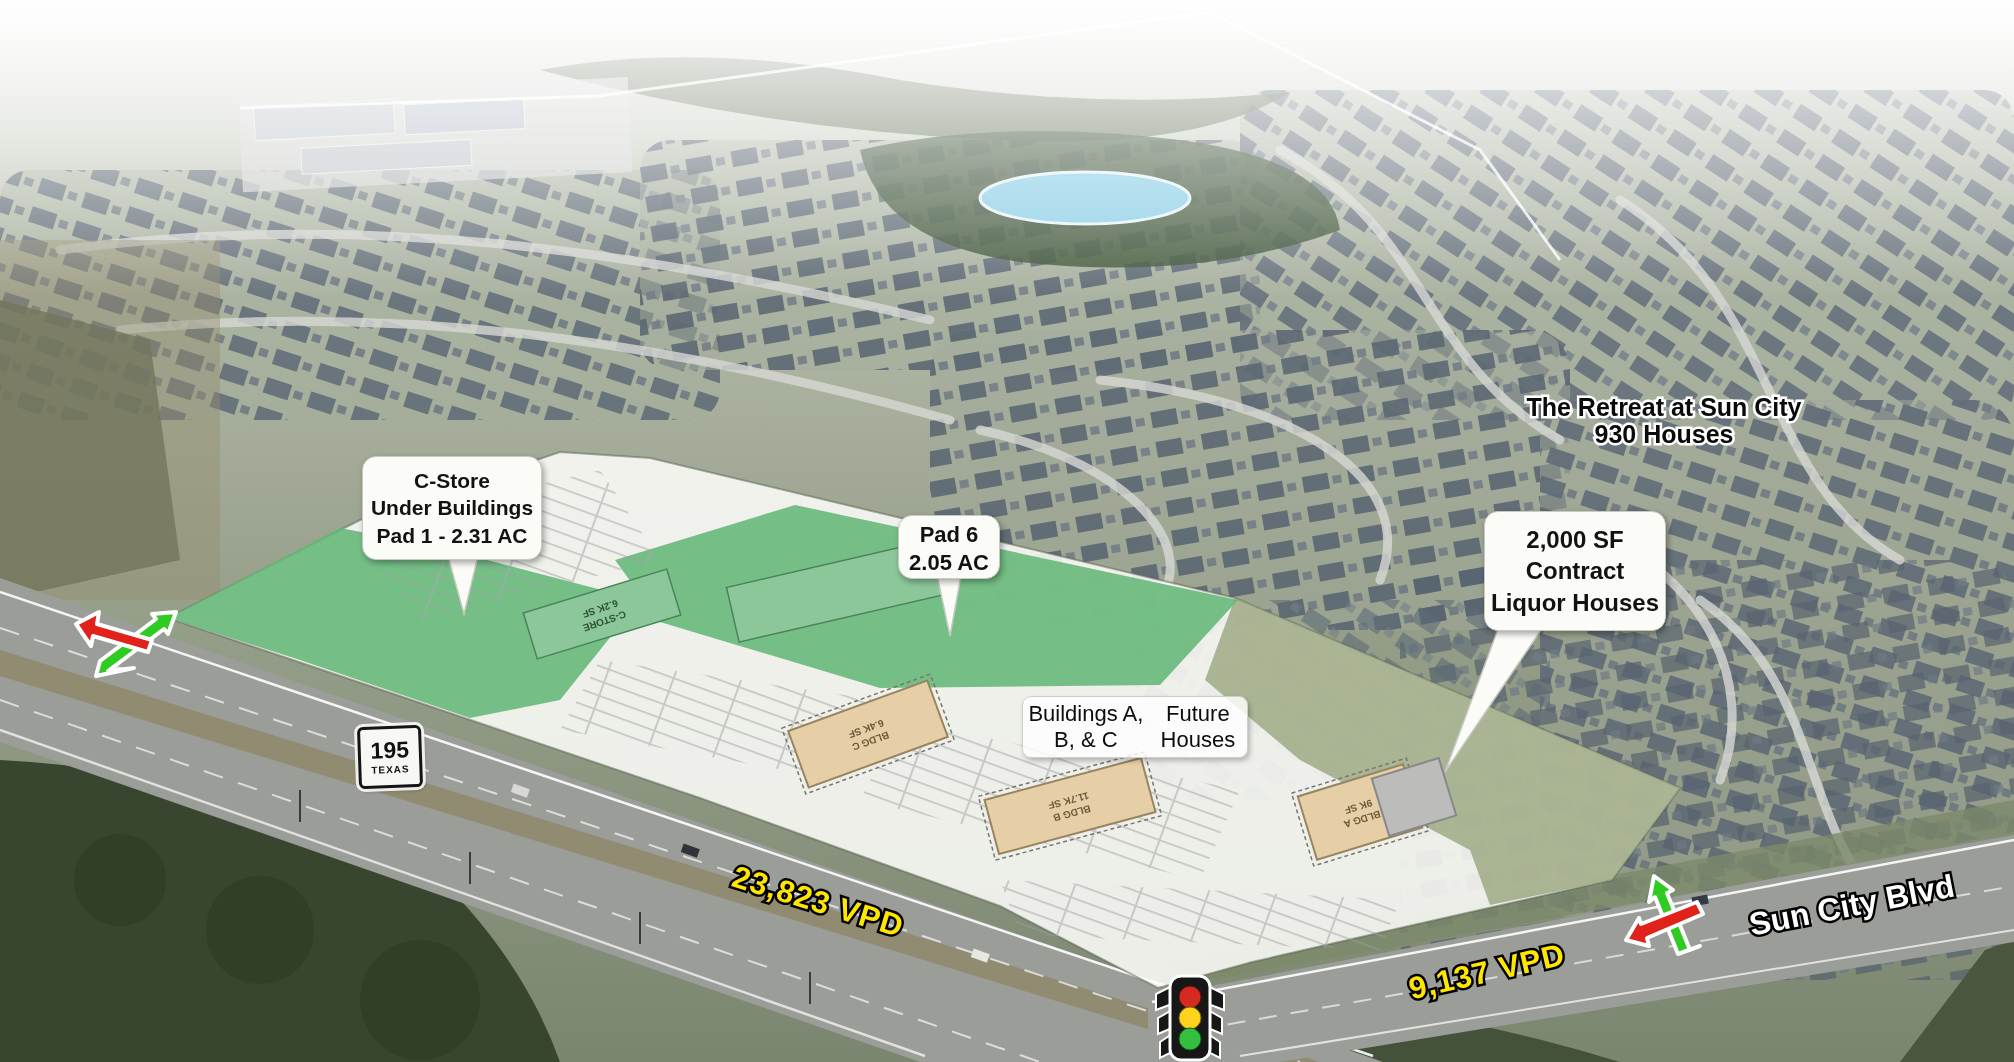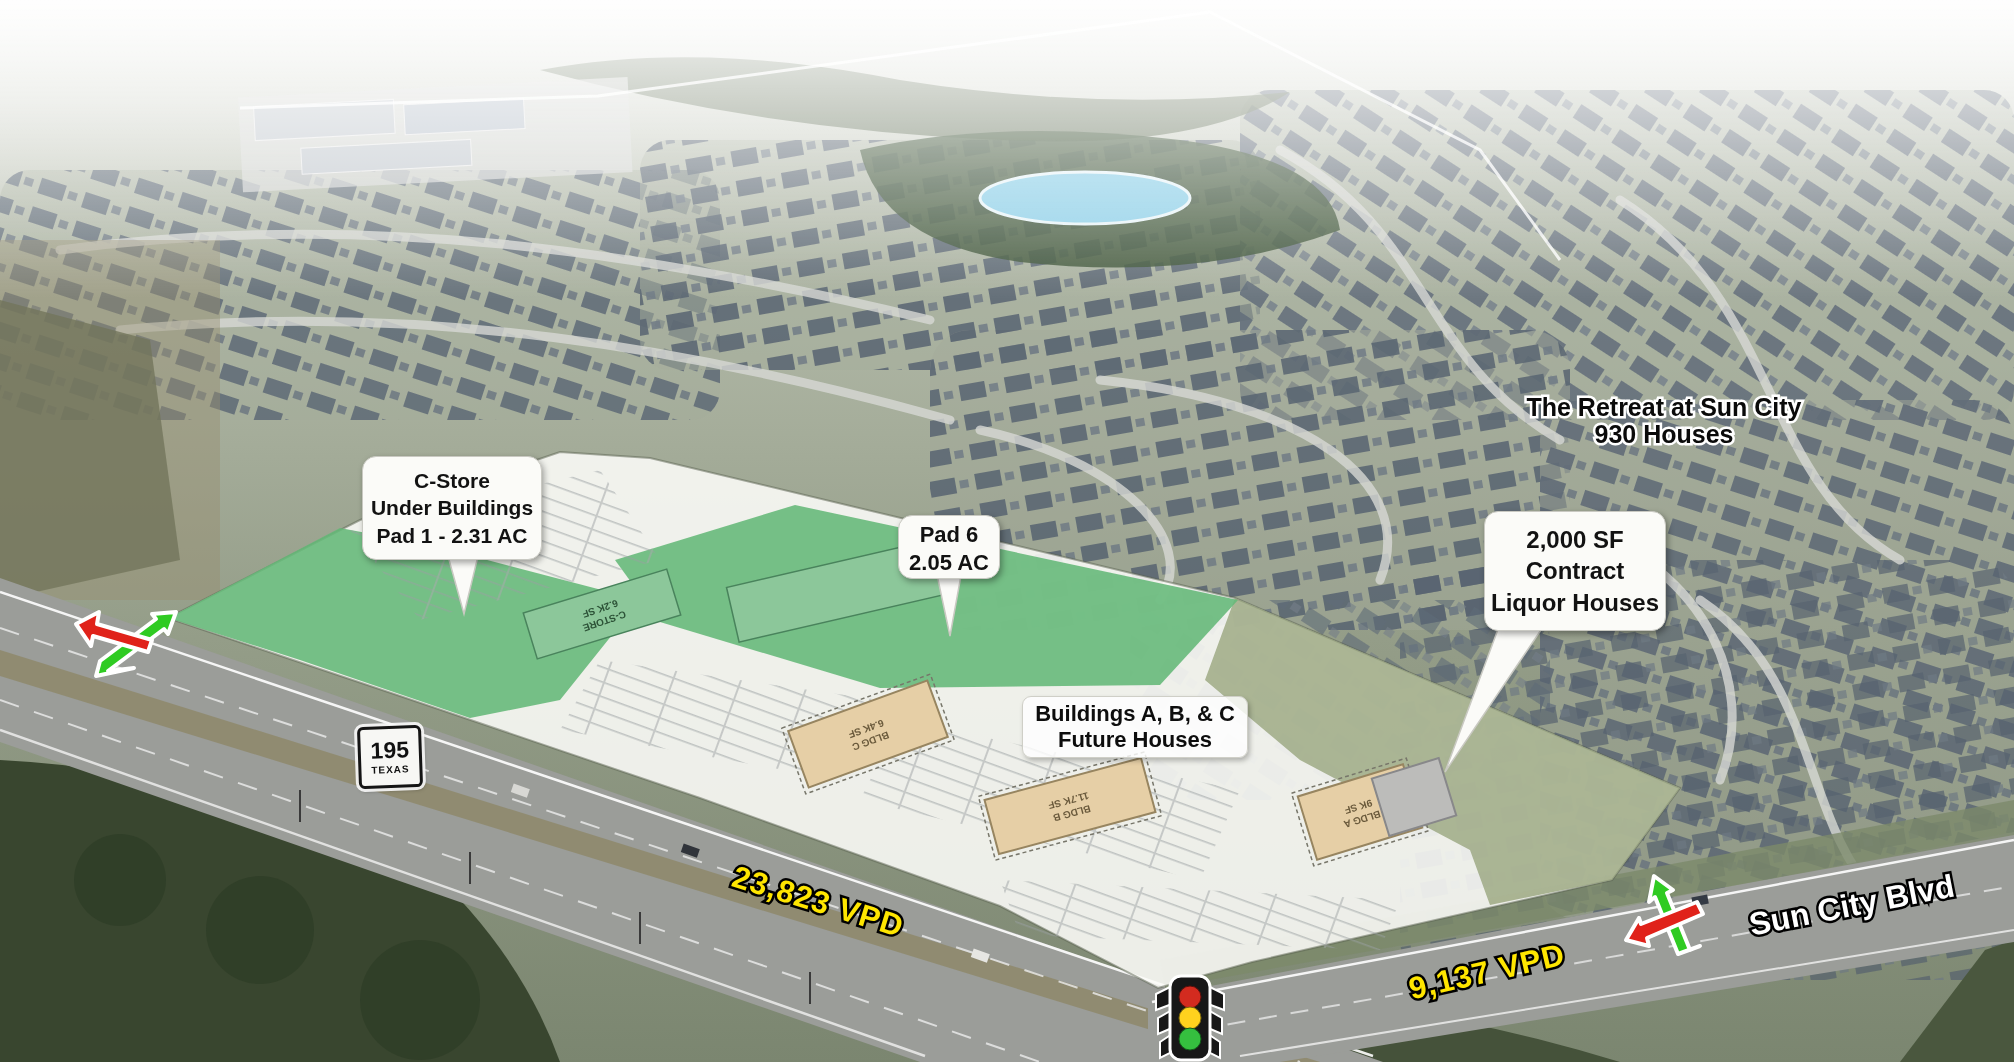--- a/index.html
+++ b/index.html
@@ -8,22 +8,22 @@
   #stage svg{position:absolute;left:0;top:0;}
   #scene{z-index:0;}
   #overlay{z-index:2;}
   .callout{position:absolute;z-index:3;background:#fbfbf8;border:1px solid #c9c9c2;
            border-radius:14px;box-shadow:2px 3px 6px rgba(0,0,0,.35);
            display:flex;flex-direction:column;align-items:center;justify-content:center;
            text-align:center;color:#121212;font-weight:bold;}
   .callout .ln{line-height:1.3;white-space:nowrap;}
   .softbox{position:absolute;z-index:3;background:rgba(255,255,255,.82);
            border:1px solid #cfcfc7;border-radius:9px;box-shadow:2px 3px 5px rgba(0,0,0,.25);
-           display:flex;flex-direction:column;align-items:center;justify-content:center;
-           text-align:center;color:#0d0d0d;font-weight:bold;}
+           display:flex;flex-direction:row;align-items:center;justify-content:center;
+           text-align:center;color:#0d0d0d;font-weight:normal;}
   #shield{position:absolute;z-index:3;left:358px;top:726px;width:58px;height:56px;
           background:#f7f7f4;border:3px solid #141414;border-radius:6px;
           box-shadow:0 0 0 3px rgba(250,250,250,.9),1px 2px 4px rgba(0,0,0,.4);
           display:flex;flex-direction:column;align-items:center;justify-content:center;
           transform:rotate(-2deg);color:#111;}
   #shield .route{font-size:23px;font-weight:bold;line-height:1;}
   #shield .state{font-size:10px;font-weight:bold;letter-spacing:1px;margin-top:2px;}
   text{font-family:"Liberation Sans",sans-serif;}
   .vpd{font-size:31px;font-weight:bold;fill:#ffe600;stroke:#000;stroke-width:5px;
        paint-order:stroke;letter-spacing:1px;}

